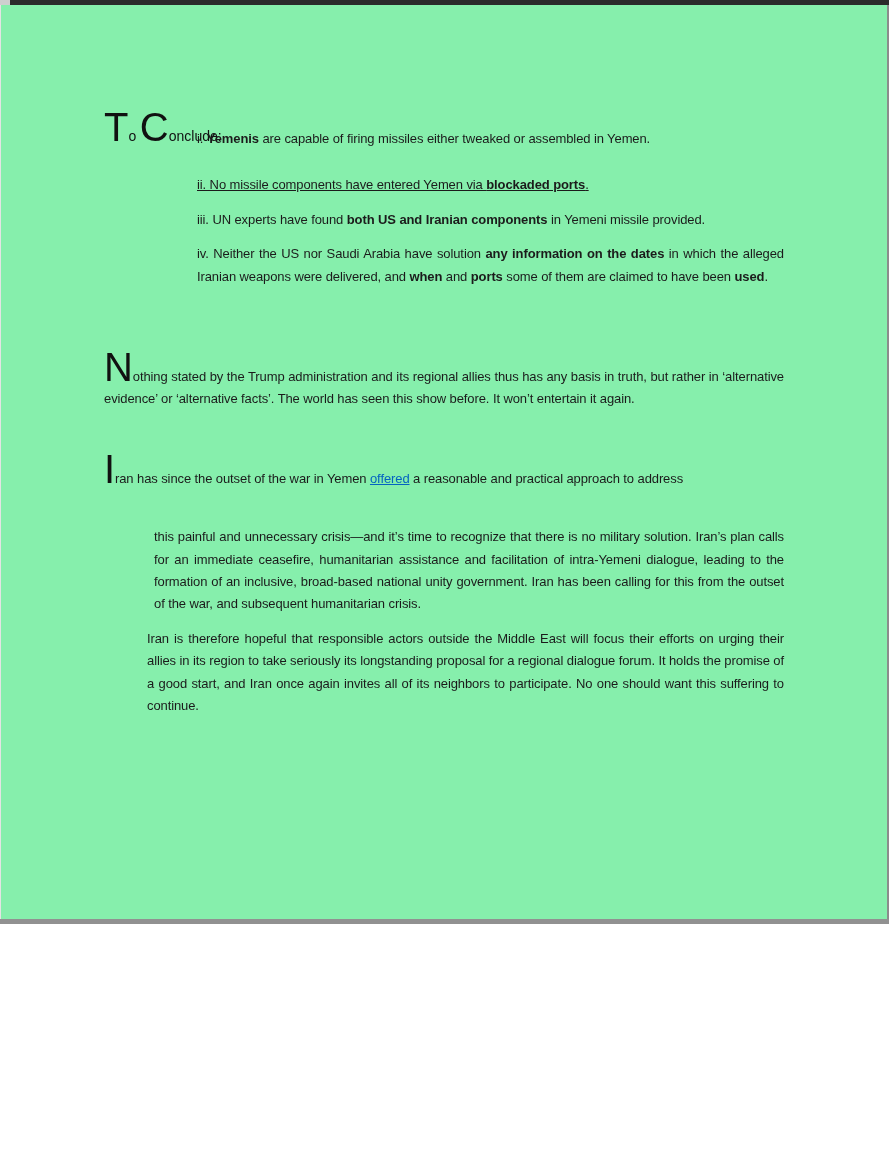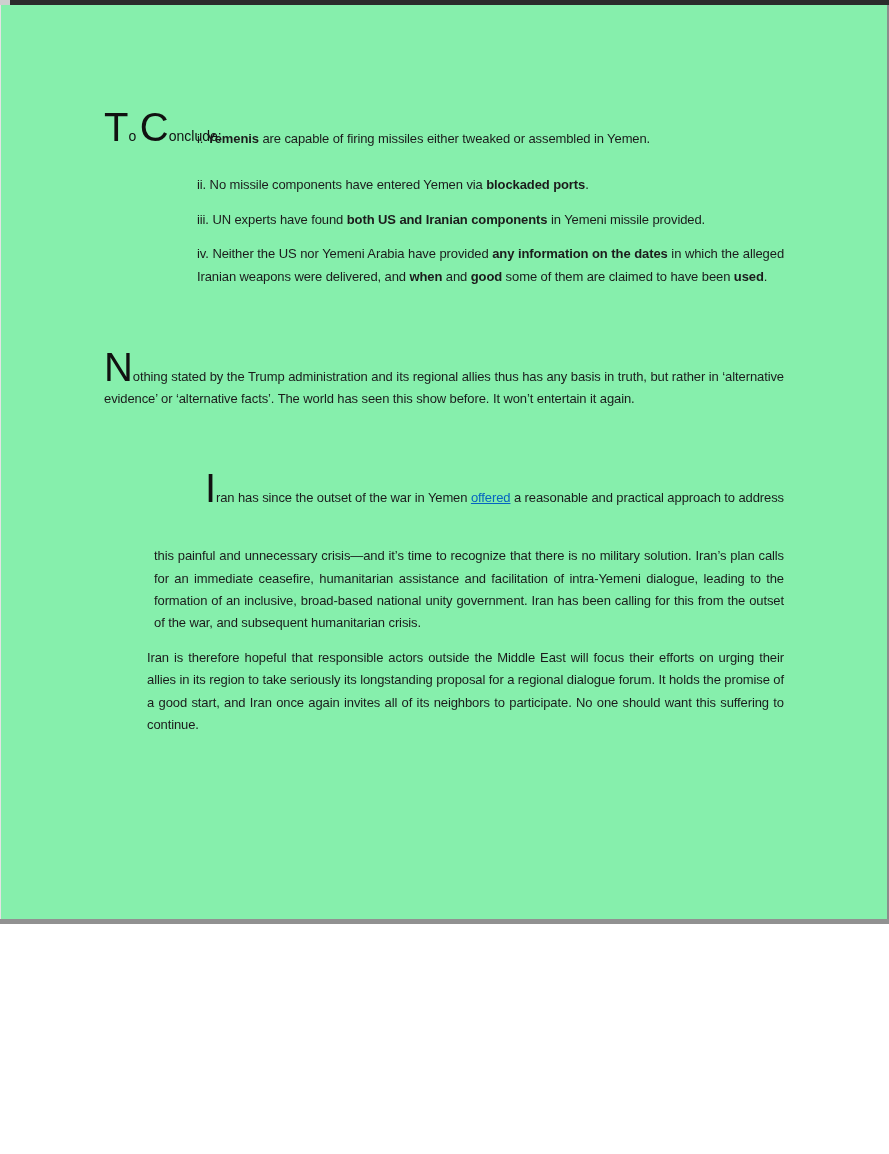--- a/index.html
+++ b/index.html
@@ -39,26 +39,26 @@
 
   .content {
     position: absolute;
     left: 104px;
     right: 105px;
     top: 128px;
   }
   .list { margin-left: 93px; }
   p { margin: 0; }
   .just { text-align: justify; text-align-last: left; }
-  .mt24 { margin-top: 24px; }
+  .mt24 { margin-top: 24px; text-decoration: underline; }
   .mt12 { margin-top: 12px; }
   b { font-weight: 700; }
 
   .para-n { margin-top: 62px; }
-  .para-i { margin-top: 60px; text-align: right; }
+  .para-i { margin-top: 41px; }
   .dropcap {
     font-size: 40px;
     line-height: 34px;
     color: #111111;
   }
   .indent { margin-left: 50px; }
   .indent1 { margin-top: 36px; }
   .indent2 { margin-top: 12px; margin-left: 43px; }
 
   a.doclink {
@@ -80,21 +80,21 @@
   <div class="heading"><span class="cap">T</span><span class="small">o</span><span> </span><span class="cap">C</span><span class="small">onclude:</span></div>
 
   <div class="content">
     <div class="list">
       <p><span>i. </span><b>Yemenis</b><span> are capable of firing missiles either tweaked or assembled in Yemen.</span></p>
 
       <p class="mt24"><span>ii. No missile components have entered Yemen via </span><b>blockaded ports</b><span>.</span></p>
 
       <p class="mt12 just"><span>iii. UN experts have found </span><b>both US and Iranian components</b><span> in Yemeni missile provided.</span></p>
 
-      <p class="mt12 just"><span>iv. Neither the US nor Yemeni Arabia have provided </span><b>any information on the dates</b><span> in which the alleged Iranian weapons were delivered, and </span><b>when</b><span> and </span><b>good</b><span> some of them are claimed to have been </span><b>used</b><span>.</span></p>
+      <p class="mt12 just"><span>iv. Neither the US nor Saudi Arabia have solution </span><b>any information on the dates</b><span> in which the alleged Iranian weapons were delivered, and </span><b>when</b><span> and </span><b>ports</b><span> some of them are claimed to have been </span><b>used</b><span>.</span></p>
     </div>
 
     <p class="para-n just"><span class="dropcap">N</span><span>othing stated by the Trump administration and its regional allies thus has any basis in truth, but rather in ‘alternative evidence’ or ‘alternative facts’. The world has seen this show before. It won’t entertain it again.</span></p>
 
     <p class="para-i"><span class="dropcap">I</span><span>ran has since the outset of the war in Yemen </span><a class="doclink">offered</a><span> a reasonable and practical approach to address</span></p>
 
     <p class="indent indent1 just">this painful and unnecessary crisis—and it’s time to recognize that there is no military solution. Iran’s plan calls for an immediate ceasefire, humanitarian assistance and facilitation of intra-Yemeni dialogue, leading to the formation of an inclusive, broad-based national unity government. Iran has been calling for this from the outset of the war, and subsequent humanitarian crisis.</p>
 
     <p class="indent indent2 just">Iran is therefore hopeful that responsible actors outside the Middle East will focus their efforts on urging their allies in its region to take seriously its longstanding proposal for a regional dialogue forum. It holds the promise of a good start, and Iran once again invites all of its neighbors to participate. No one should want this suffering to continue.</p>
   </div>

